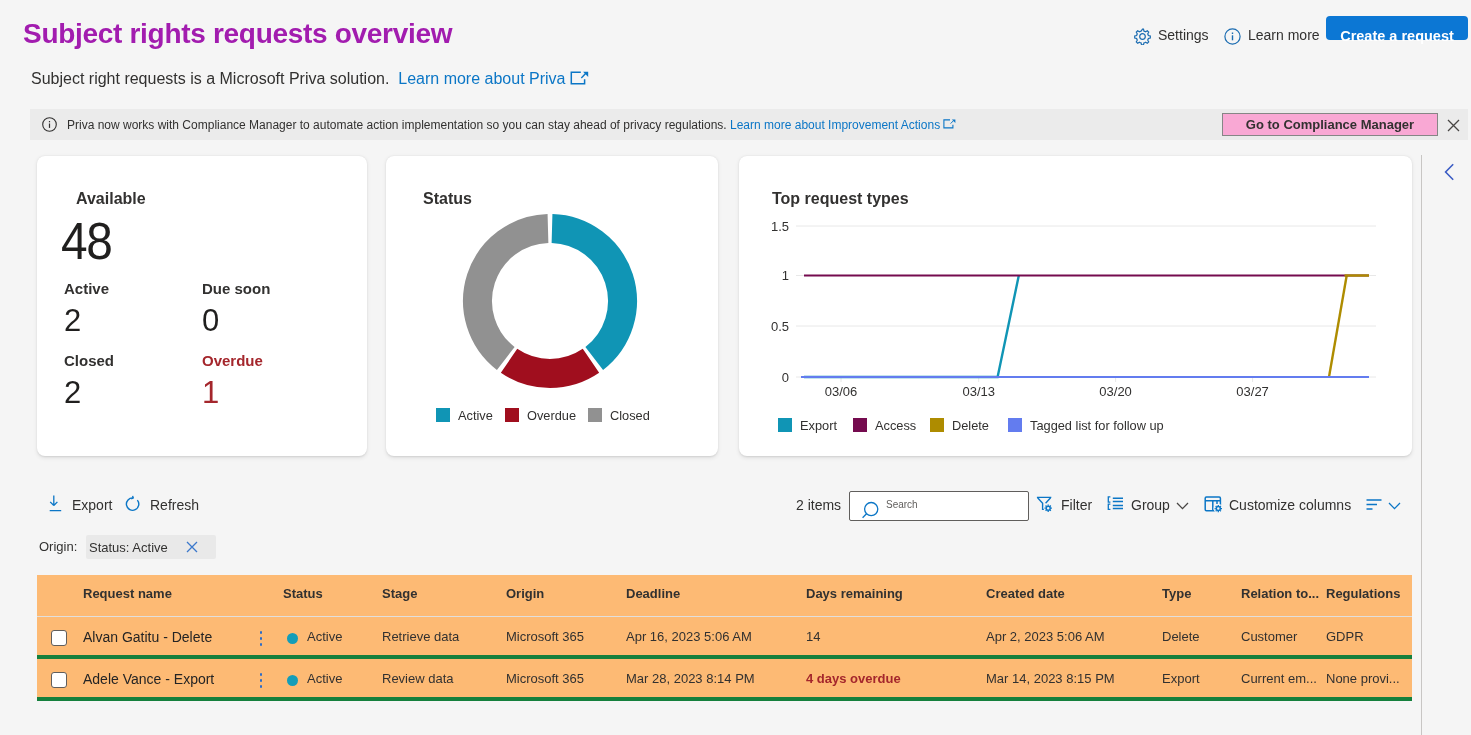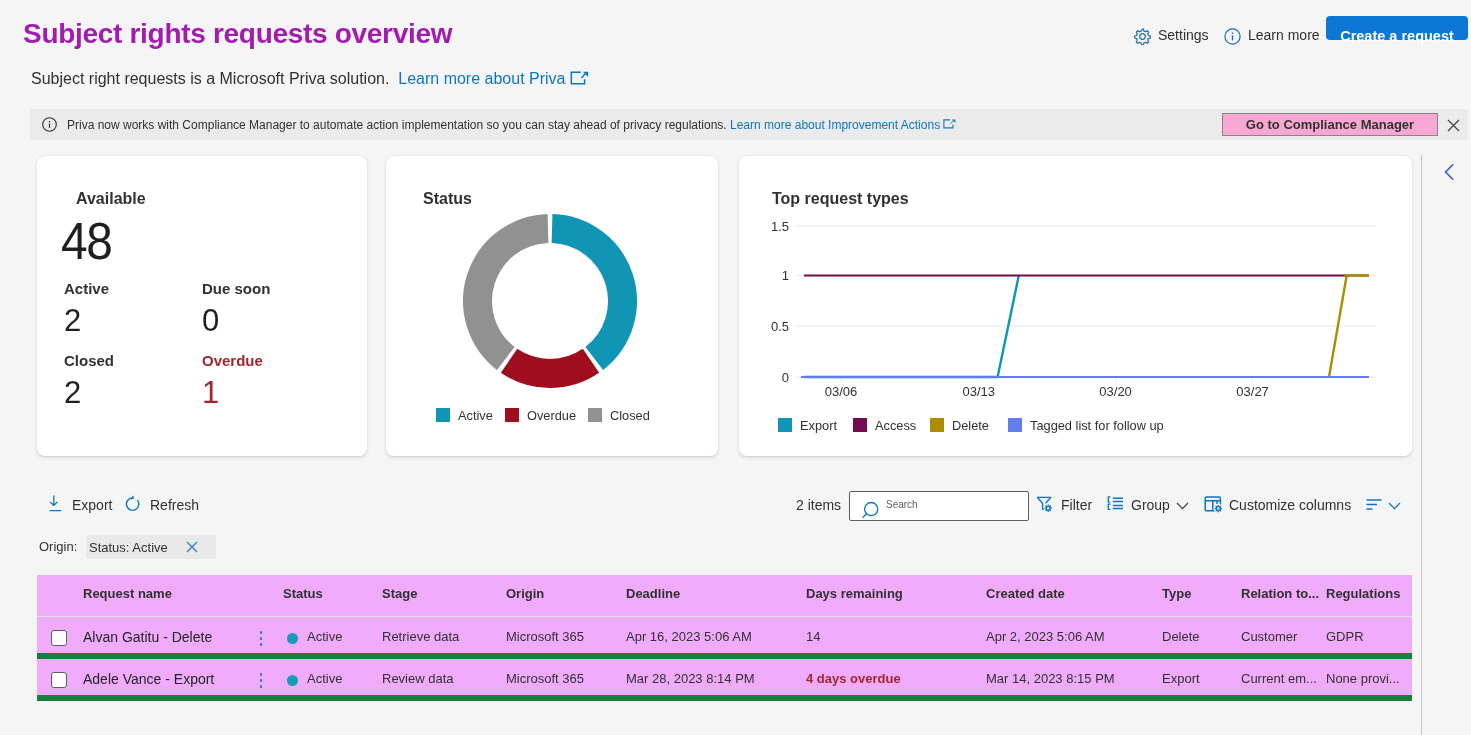--- a/index.html
+++ b/index.html
@@ -25,24 +25,24 @@
 .stat-label { position:absolute; font-size:15px; font-weight:700; color:#323130; }
 .stat-num { position:absolute; font-size:31px; color:#201f1e; }
 .red { color:#a4262c !important; }
 .legend { position:absolute; font-size:12.8px; color:#323130; }
 .legend .sq { display:inline-block; width:14px; height:14px; vertical-align:-2px; margin-right:8px; }
 .vline { position:absolute; left:1421px; top:155px; width:1px; height:580px; background:#c8c6c4; }
 .tbtxt { position:absolute; font-size:14px; color:#323130; white-space:nowrap; }
 .searchbox { position:absolute; left:849px; top:491px; width:180px; height:30px; background:#fff; border:1px solid #605e5c; border-radius:2px; }
 .searchbox span { position:absolute; left:36px; top:7px; font-size:10px; color:#605e5c; }
 .chip { position:absolute; left:86px; top:535px; width:130px; height:24px; background:#e9e9e9; border-radius:2px; font-size:13px; color:#323130; }
-.table { position:absolute; left:37px; top:575px; width:1375px; height:126px; background:#f0abfc; }
+.table { position:absolute; left:37px; top:575px; width:1375px; height:126px; background:#fdba74; }
 .thead { position:absolute; left:0; top:0; width:1375px; height:42px; border-bottom:1px solid #e1dfdd; }
 .th { position:absolute; top:11px; font-size:13px; font-weight:700; color:#323130; white-space:nowrap; }
-.trow { position:absolute; left:0; width:1375px; height:42px; border-bottom:6px solid #15803d; }
+.trow { position:absolute; left:0; width:1375px; height:42px; border-bottom:4px solid #15803d; }
 .td { position:absolute; top:12px; font-size:13px; color:#323130; white-space:nowrap; }
 .name { font-size:14px; font-weight:500; color:#242424; top:11.5px; }
 .cb { position:absolute; left:14px; top:13px; width:16px; height:16px; border:1px solid #605e5c; border-radius:3px; background:#fff; }
 .dot { position:absolute; left:249.5px; top:15.5px; width:11px; height:11px; border-radius:50%; background:#149db8; }
 .odot { position:absolute; width:2.6px; height:2.6px; border-radius:1px; background:#2b6cc8; left:222.5px; }
 </style>
 </head>
 <body>
 <div id="root">
   <h1>Subject rights requests overview</h1>

